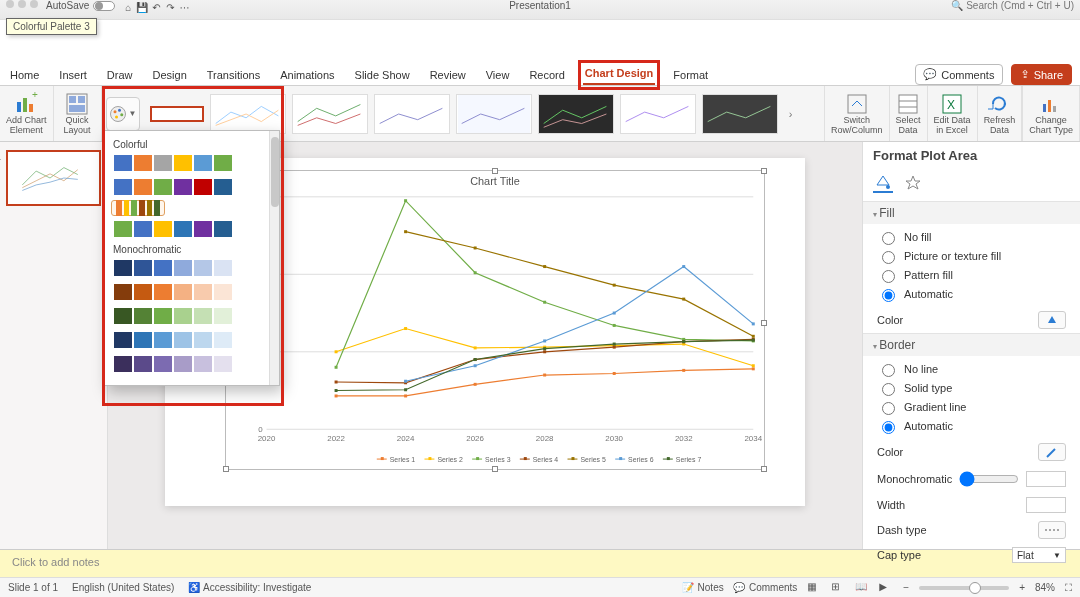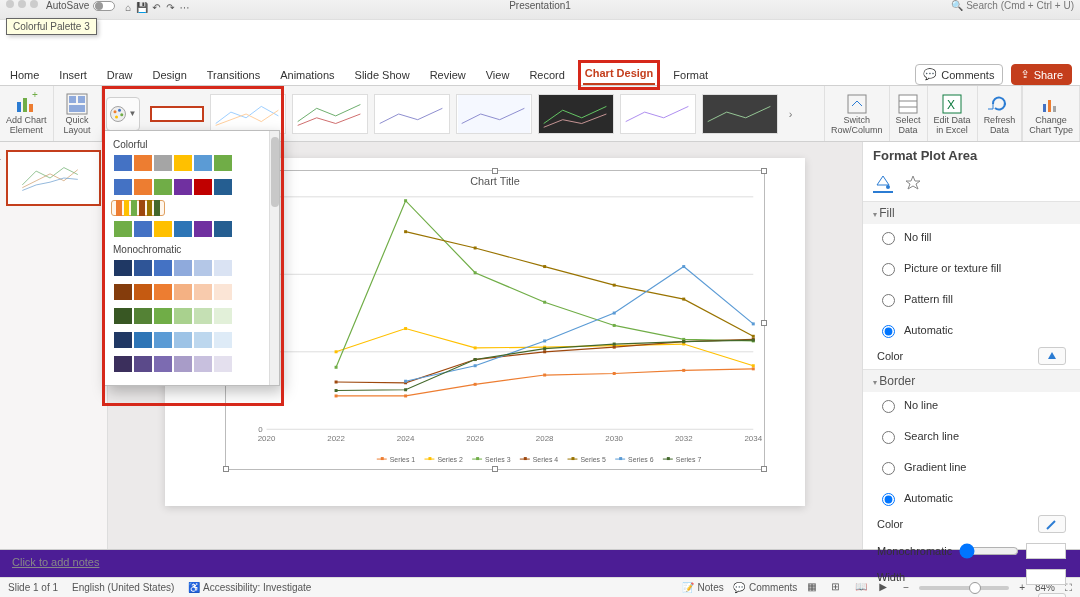--- a/index.html
+++ b/index.html
@@ -64,31 +64,31 @@
   .slide-thumb{border:2px solid var(--accent);height:56px;background:#fff;position:relative;font-size:9px;}
   .slide-num{position:absolute;left:-12px;top:0;color:#666;}
 
   .canvas{flex:1;display:flex;align-items:flex-start;justify-content:center;overflow:hidden;}
   .slide{width:640px;height:348px;background:#fff;margin-top:16px;position:relative;box-shadow:0 2px 8px rgba(0,0,0,.15);}
   .chart-frame{position:absolute;left:60px;top:12px;right:40px;height:300px;border:1px solid #bbb;}
   .handle{position:absolute;width:6px;height:6px;border:1px solid #888;background:#fff;}
   .ct{left:50%;transform:translateX(-50%);}.cb{left:50%;transform:translateX(-50%);}
   #chart{width:100%;height:100%;}
 
-  .notes{height:28px;border-top:1px solid #ccc;background:#4c1d95;color:#888;padding:6px 12px;font-size:11px;text-decoration:underline;}
+  .notes{height:28px;border-top:1px solid #ccc;background:#fef9c3;color:#888;padding:6px 12px;font-size:11px;}
 
   
   .format{width:218px;background:#fff;border-left:1px solid #ddd;display:flex;flex-direction:column;font-size:11px;}
   .format h3{margin:6px 10px;font-size:13px;font-weight:600;color:#444;}
   .fm-icons{display:flex;gap:10px;padding:4px 10px 8px;}
   .fm-ic{width:20px;height:20px;border:none;display:flex;align-items:center;justify-content:center;cursor:pointer;}
   .section{border-top:1px solid #e3e3e3;}
   .sec-h{background:#f3f3f3;padding:4px 10px;color:#555;font-size:12px;cursor:pointer;}
   .sec-h::before{content:"▾ ";color:#888;font-size:8px;}
-  .radios{padding:5px 14px;display:flex;flex-direction:column;gap:15px;}
+  .radios{padding:5px 14px;display:flex;flex-direction:column;gap:3px;}
   .radios label{display:flex;align-items:center;gap:6px;cursor:pointer;}
   .row{display:flex;align-items:center;justify-content:space-between;padding:4px 14px;}
   .well{width:28px;height:18px;border:1px solid #ccc;border-radius:3px;background:#fafafa;display:flex;align-items:center;justify-content:center;}
   .spin{width:40px;height:16px;border:1px solid #ccc;background:#fff;}
   .sel{width:54px;height:16px;border:1px solid #ccc;background:#fff;font-size:10px;padding:0 4px;display:flex;align-items:center;justify-content:space-between;}
 
   
   .status{height:20px;display:flex;align-items:center;background:#f6f6f6;border-top:1px solid #ddd;font-size:10px;color:#555;padding:8px 8px;gap:14px;}
   .status .right{margin-left:auto;display:flex;align-items:center;gap:10px;}
   .slider{width:90px;height:4px;background:#ccc;border-radius:2px;position:relative;}
@@ -522,21 +522,21 @@
     </div>
     <div class="section">
       <div class="sec-h">Border</div>
       <div class="radios" id="border-radios">
           <label>
             <input type="radio" name="border-radios" style="">
             <span>No line</span>
           </label>
           <label>
             <input type="radio" name="border-radios" style="">
-            <span>Search line</span>
+            <span>Solid type</span>
           </label>
           <label>
             <input type="radio" name="border-radios" style="">
             <span>Gradient line</span>
           </label>
           <label>
             <input type="radio" name="border-radios" checked="" style="">
             <span>Automatic</span>
           </label>
         </div>

